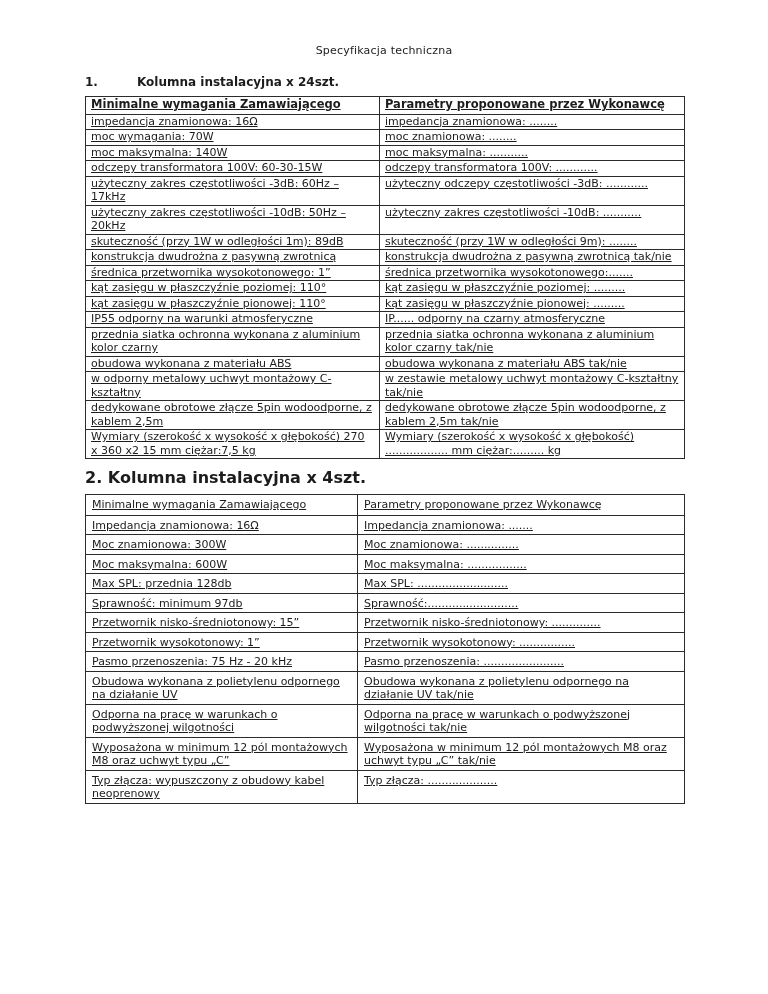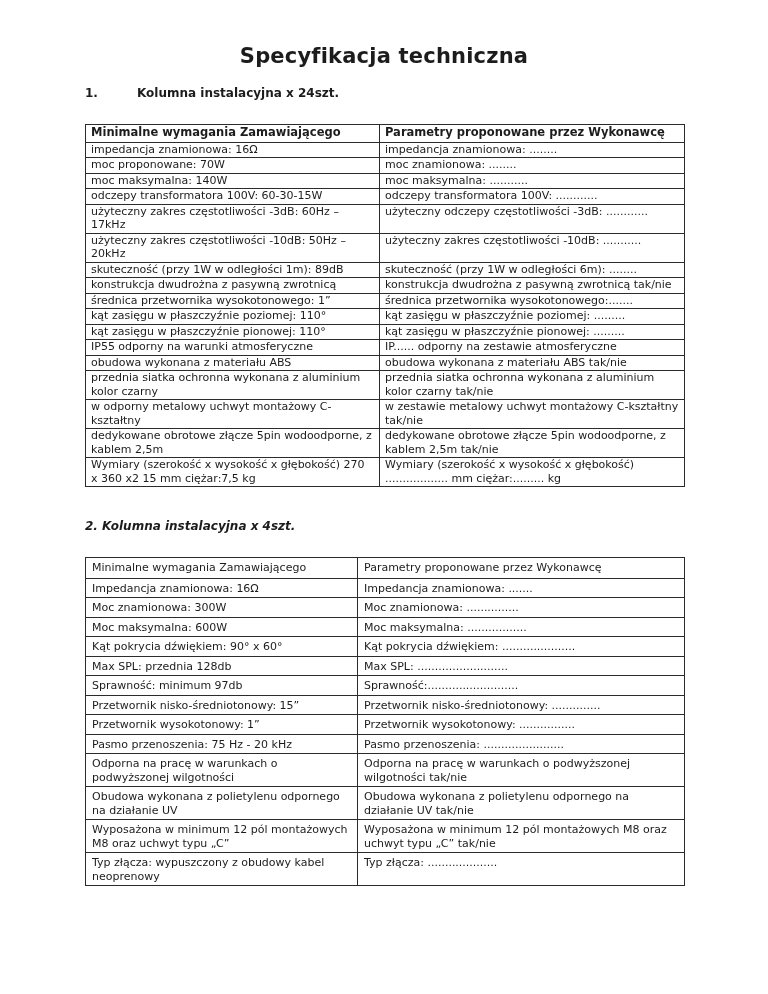--- a/index.html
+++ b/index.html
@@ -9,49 +9,49 @@
   }
   body {
     width: 768px;
     height: 994px;
     font-family: "DejaVu Sans", "Liberation Sans", sans-serif;
     color: #1c1c1c;
     overflow: hidden;
   }
   .doc-title {
     text-align: center;
-    font-weight: bold;
-    font-size: 21px;
+    font-weight: normal;
+    font-size: 11px;
     padding-top: 44px;
     letter-spacing: 0.2px;
   }
   .content {
     margin-left: 85px;
     width: 599px;
   }
   .section-heading-1 {
     margin-top: 18px;
     font-weight: bold;
     font-size: 12px;
   }
   .section-heading-1 .h-num {
     display: inline-block;
     width: 52px;
   }
   .section-heading-2 {
-    margin-top: 32px;
+    margin-top: 9px;
     font-weight: bold;
-    font-size: 12px;
-    font-style: italic;
+    font-size: 16px;
   }
   table.spec-table {
     border-collapse: collapse;
     table-layout: fixed;
     width: 599px;
-    margin-top: 24px;
+    margin-top: 7px;
+    text-decoration: underline;
   }
   table.spec-table th,
   table.spec-table td {
     border: 1px solid #2b2b2b;
     font-size: 11px;
     line-height: 13.5px;
     vertical-align: top;
     text-align: left;
     overflow: hidden;
     word-wrap: break-word;
@@ -97,70 +97,70 @@
           <th>Minimalne wymagania Zamawiającego</th>
           <th>Parametry proponowane przez Wykonawcę</th>
         </tr>
       </thead>
       <tbody>
           <tr>
             <td>impedancja znamionowa: 16Ω</td>
             <td>impedancja znamionowa: ........</td>
           </tr>
           <tr>
-            <td>moc proponowane: 70W</td>
+            <td>moc wymagania: 70W</td>
             <td>moc znamionowa: ........</td>
           </tr>
           <tr>
             <td>moc maksymalna: 140W</td>
             <td>moc maksymalna: ...........</td>
           </tr>
           <tr>
             <td>odczepy transformatora 100V: 60-30-15W</td>
             <td>odczepy transformatora 100V: ............</td>
           </tr>
           <tr>
             <td>użyteczny zakres częstotliwości -3dB: 60Hz – 17kHz</td>
             <td>użyteczny odczepy częstotliwości -3dB: ............</td>
           </tr>
           <tr>
             <td>użyteczny zakres częstotliwości -10dB: 50Hz – 20kHz</td>
             <td>użyteczny zakres częstotliwości -10dB: ...........</td>
           </tr>
           <tr>
             <td>skuteczność (przy 1W w odległości 1m): 89dB</td>
-            <td>skuteczność (przy 1W w odległości 6m): ........</td>
+            <td>skuteczność (przy 1W w odległości 9m): ........</td>
           </tr>
           <tr>
             <td>konstrukcja dwudrożna z pasywną zwrotnicą</td>
             <td>konstrukcja dwudrożna z pasywną zwrotnicą tak/nie</td>
           </tr>
           <tr>
             <td>średnica przetwornika wysokotonowego: 1”</td>
             <td>średnica przetwornika wysokotonowego:.......</td>
           </tr>
           <tr>
             <td>kąt zasięgu w płaszczyźnie poziomej: 110°</td>
             <td>kąt zasięgu w płaszczyźnie poziomej: .........</td>
           </tr>
           <tr>
             <td>kąt zasięgu w płaszczyźnie pionowej: 110°</td>
             <td>kąt zasięgu w płaszczyźnie pionowej: .........</td>
           </tr>
           <tr>
             <td>IP55 odporny na warunki atmosferyczne</td>
-            <td>IP...... odporny na zestawie atmosferyczne</td>
+            <td>IP...... odporny na czarny atmosferyczne</td>
+          </tr>
+          <tr>
+            <td>przednia siatka ochronna wykonana z aluminium kolor czarny</td>
+            <td>przednia siatka ochronna wykonana z aluminium kolor czarny tak/nie</td>
           </tr>
           <tr>
             <td>obudowa wykonana z materiału ABS</td>
             <td>obudowa wykonana z materiału ABS tak/nie</td>
-          </tr>
-          <tr>
-            <td>przednia siatka ochronna wykonana z aluminium kolor czarny</td>
-            <td>przednia siatka ochronna wykonana z aluminium kolor czarny tak/nie</td>
           </tr>
           <tr>
             <td>w odporny metalowy uchwyt montażowy C-kształtny</td>
             <td>w zestawie metalowy uchwyt montażowy C-kształtny tak/nie</td>
           </tr>
           <tr>
             <td>dedykowane obrotowe złącze 5pin wodoodporne, z kablem 2,5m</td>
             <td>dedykowane obrotowe złącze 5pin wodoodporne, z kablem 2,5m tak/nie</td>
           </tr>
           <tr>
@@ -190,52 +190,48 @@
           </tr>
           <tr>
             <td>Moc znamionowa: 300W</td>
             <td>Moc znamionowa: ...............</td>
           </tr>
           <tr>
             <td>Moc maksymalna: 600W</td>
             <td>Moc maksymalna: .................</td>
           </tr>
           <tr>
-            <td>Kąt pokrycia dźwiękiem: 90° x 60°</td>
-            <td>Kąt pokrycia dźwiękiem: .....................</td>
-          </tr>
-          <tr>
             <td>Max SPL: przednia 128db</td>
             <td>Max SPL: ..........................</td>
           </tr>
           <tr>
             <td>Sprawność: minimum 97db</td>
             <td>Sprawność:..........................</td>
           </tr>
           <tr>
             <td>Przetwornik nisko-średniotonowy: 15”</td>
             <td>Przetwornik nisko-średniotonowy: ..............</td>
           </tr>
           <tr>
             <td>Przetwornik wysokotonowy: 1”</td>
             <td>Przetwornik wysokotonowy: ................</td>
           </tr>
           <tr>
             <td>Pasmo przenoszenia: 75 Hz - 20 kHz</td>
             <td>Pasmo przenoszenia: .......................</td>
           </tr>
           <tr>
+            <td>Obudowa wykonana z polietylenu odpornego na działanie UV</td>
+            <td>Obudowa wykonana z polietylenu odpornego na działanie UV tak/nie</td>
+          </tr>
+          <tr>
             <td>Odporna na pracę w warunkach o podwyższonej wilgotności</td>
             <td>Odporna na pracę w warunkach o podwyższonej wilgotności tak/nie</td>
           </tr>
           <tr>
-            <td>Obudowa wykonana z polietylenu odpornego na działanie UV</td>
-            <td>Obudowa wykonana z polietylenu odpornego na działanie UV tak/nie</td>
-          </tr>
-          <tr>
             <td>Wyposażona w minimum 12 pól montażowych M8 oraz uchwyt typu „C”</td>
             <td>Wyposażona w minimum 12 pól montażowych M8 oraz uchwyt typu „C” tak/nie</td>
           </tr>
           <tr>
             <td>Typ złącza: wypuszczony z obudowy kabel neoprenowy</td>
             <td>Typ złącza: ....................</td>
           </tr>
         </tbody>
     </table>
 

